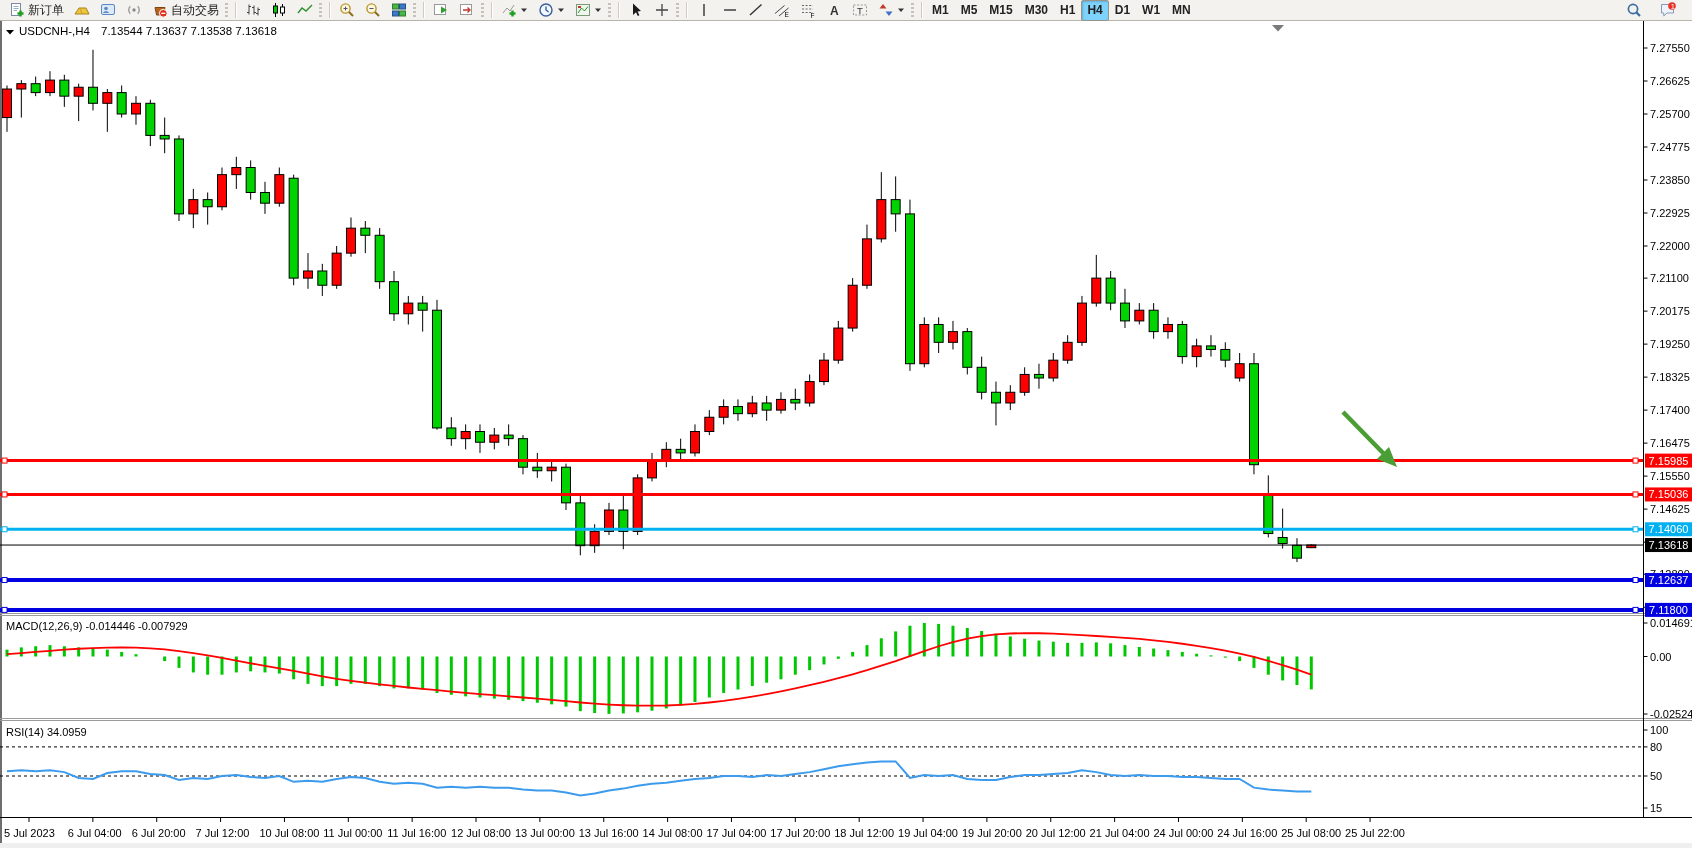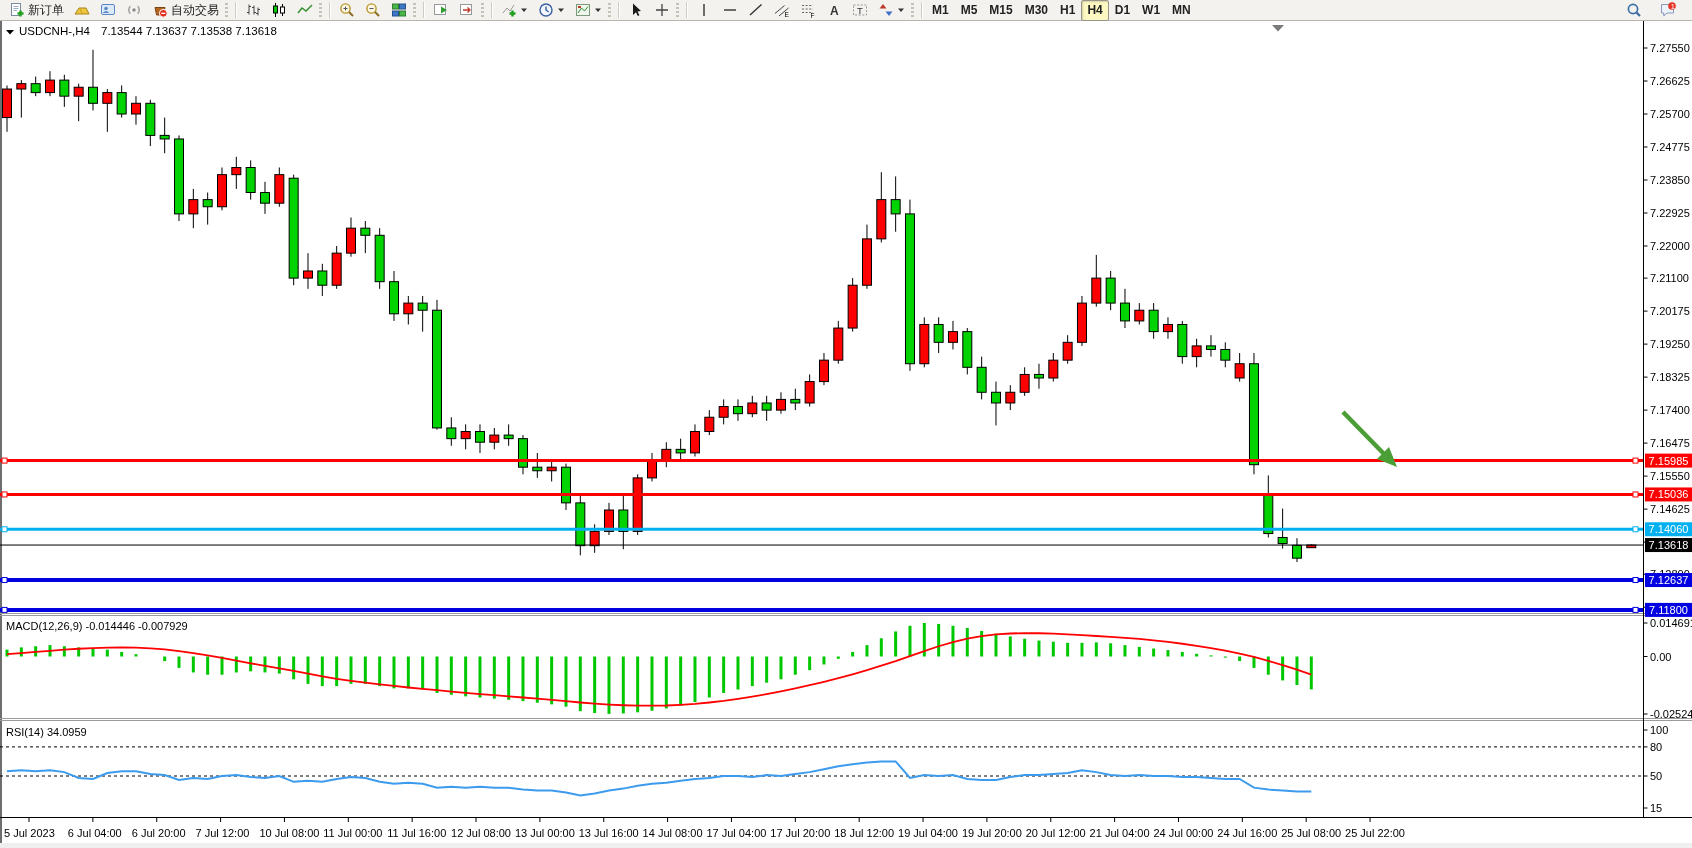--- a/index.html
+++ b/index.html
@@ -6,21 +6,21 @@
     font-family:"Liberation Sans","DejaVu Sans",sans-serif;}
   .toolbar{position:absolute;top:0;left:0;width:1692px;height:21px;background:#f4f2ef;
     border-bottom:1px solid #b9b5ad;display:flex;align-items:center;box-sizing:border-box;
     padding:0 4px;z-index:5;font-size:12px;color:#222;}
   #tb-left{display:flex;align-items:center;height:100%;}
   #tb-right{margin-left:auto;display:flex;align-items:center;gap:7px;padding-right:6px;}
   .tbtn{display:inline-flex;align-items:center;gap:3px;padding:4px 4px;height:17px;
     border:1px solid transparent;border-radius:2px;white-space:nowrap;}
   .tbtn svg{display:block;}
   .tf{padding:1px 5px;color:#222;font-weight:bold;}
-  .tf.active{border:1px solid #98948c;background:#fef9c3;box-shadow:inset 1px 1px 2px rgba(0,0,0,.18);}
+  .tf.active{border:1px solid #98948c;background:#7dd3fc;box-shadow:inset 1px 1px 2px rgba(0,0,0,.18);}
   .sep{width:1px;height:16px;background:#cfcbc3;box-shadow:1px 0 0 #ffffff;margin:0 4px;}
   .grip{width:3px;height:14px;margin:0 3px 0 1px;
     background:repeating-linear-gradient(180deg,#c6c2ba 0 2px,transparent 2px 4px);}
   #chartsvg{position:absolute;top:0;left:0;z-index:1;}
   text{font-family:"Liberation Sans","DejaVu Sans",sans-serif;}
 </style>
 </head>
 <body>
 
 <svg id="chartsvg" width="1692" height="848" viewBox="0 0 1692 848">

